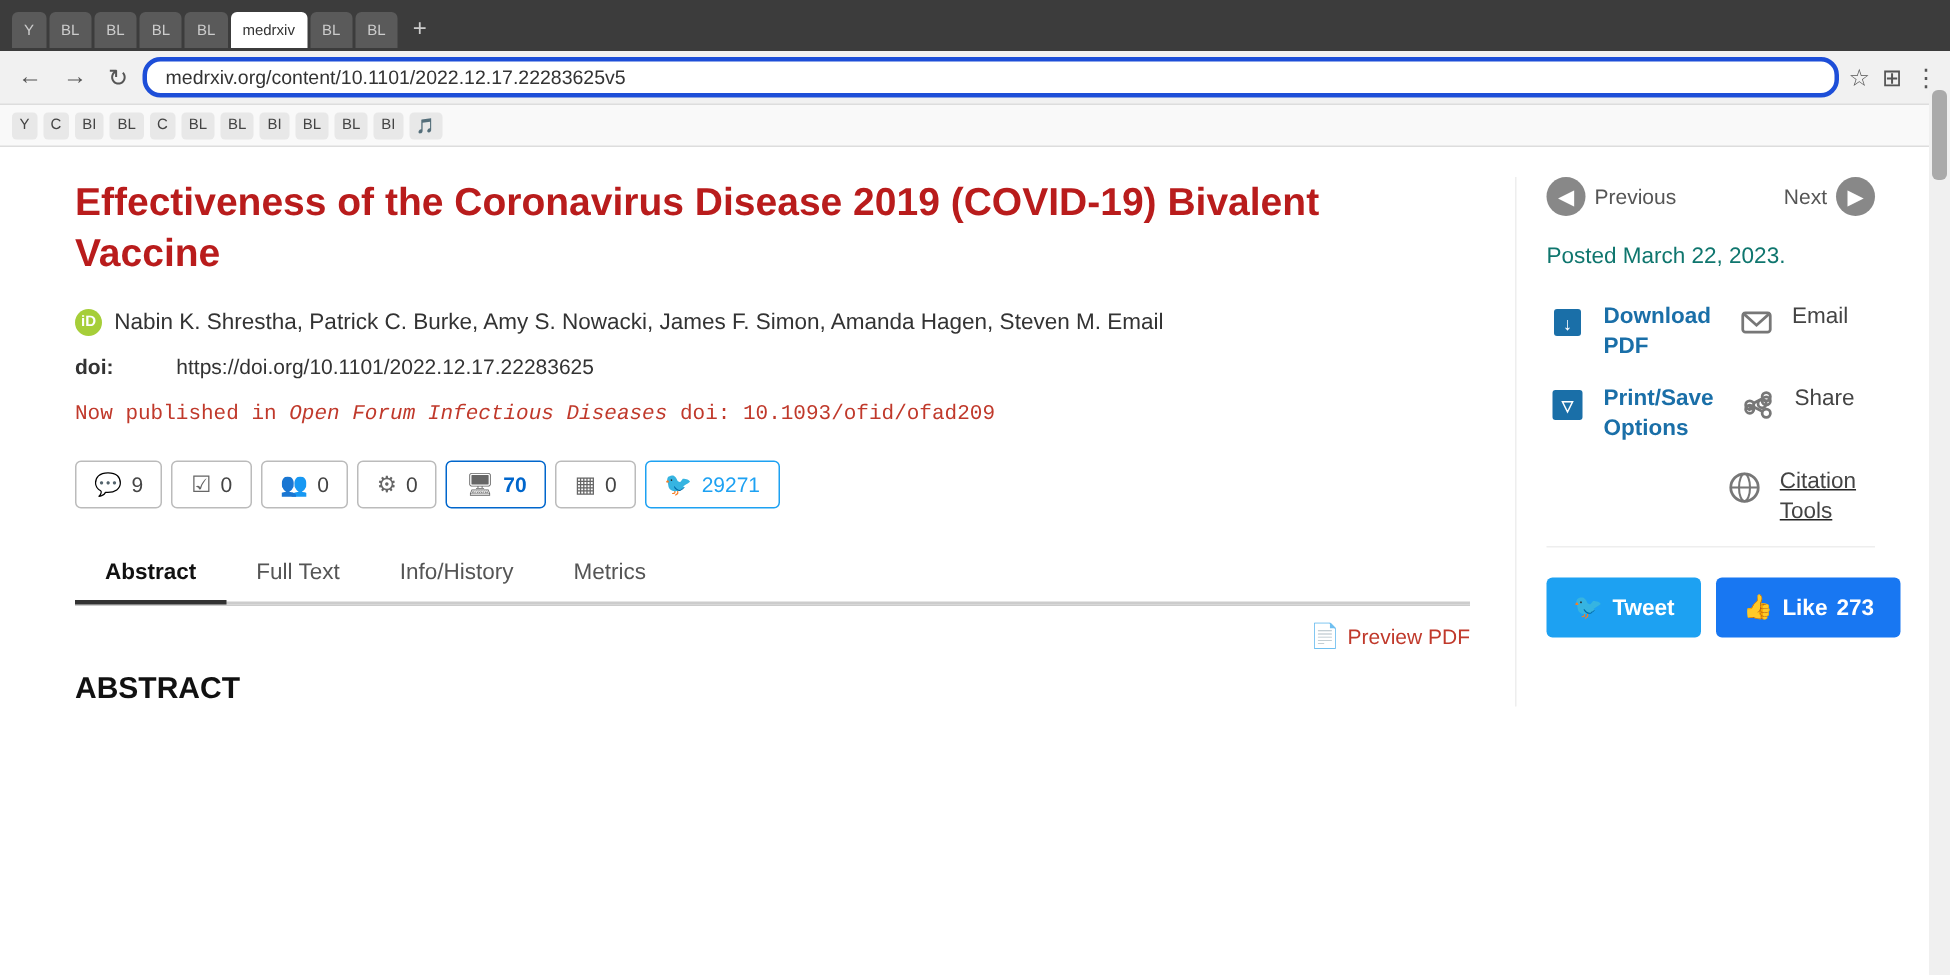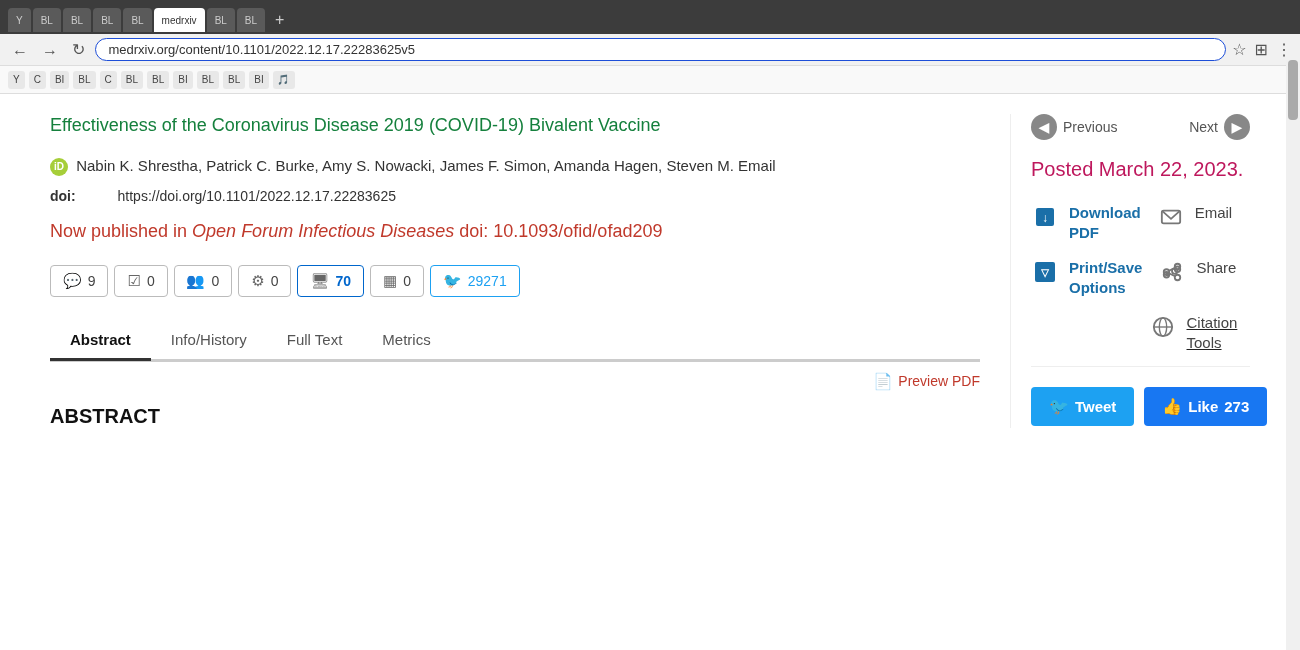--- a/index.html
+++ b/index.html
@@ -52,21 +52,21 @@
       background: none;
       border: none;
       cursor: pointer;
       color: #555;
       font-size: 16px;
       padding: 2px 4px;
     }
     .address-bar {
       flex: 1;
       background: #fff;
-      border: 1px solid #1d4ed8;
+      border: 3px solid #1d4ed8;
       border-radius: 12px;
       padding: 3px 12px;
       font-size: 13px;
       color: #333;
       display: flex;
       align-items: center;
     }
     .toolbar-icons {
       display: flex;
       gap: 8px;
@@ -105,23 +105,23 @@
       gap: 0;
     }
 
     
     .main-content {
       flex: 1;
       padding-right: 30px;
     }
 
     .article-title {
-      font-size: 18px;
-      font-weight: normal;
-      color: #15803d;
+      font-size: 26px;
+      font-weight: bold;
+      color: #b91c1c;
       line-height: 1.3;
       margin-bottom: 18px;
     }
 
     .orcid-icon {
       display: inline-block;
       width: 18px;
       height: 18px;
       background: #a6ce39;
       border-radius: 50%;
@@ -145,23 +145,24 @@
       font-size: 14px;
       color: #333;
       margin-bottom: 14px;
     }
     .doi-line strong {
       font-weight: bold;
     }
 
     .published-notice {
       color: #c0392b;
-      font-size: 18px;
+      font-size: 14px;
       margin-bottom: 20px;
       line-height: 1.5;
+      font-family: Liberation Mono, monospace;
     }
     .published-notice em {
       font-style: italic;
     }
 
     
     .stats-bar {
       display: flex;
       gap: 6px;
       margin-bottom: 24px;
@@ -268,22 +269,22 @@
       border-radius: 50%;
       background: #888;
       color: #fff;
       display: flex;
       align-items: center;
       justify-content: center;
       font-size: 14px;
     }
 
     .posted-date {
-      font-size: 20px;
-      color: #be185d;
+      font-size: 15px;
+      color: #0f766e;
       margin-bottom: 22px;
     }
 
     
     .sidebar-action {
       display: flex;
       align-items: flex-start;
       gap: 10px;
       margin-bottom: 14px;
       cursor: pointer;
@@ -467,22 +468,22 @@
         <span>0</span>
       </div>
       <div class="stat-item twitter-stat">
         <span class="stat-icon">🐦</span>
         <span>29271</span>
       </div>
     </div>
 
     <div class="article-tabs">
       <button class="tab-item active">Abstract</button>
+      <button class="tab-item">Full Text</button>
       <button class="tab-item">Info/History</button>
-      <button class="tab-item">Full Text</button>
       <button class="tab-item">Metrics</button>
     </div>
 
     <div style="border-top:1px solid #ccc; margin-bottom:0;"></div>
 
     <div class="preview-pdf-row">
       <a class="preview-pdf-link">
         <span style="font-size:16px;color:#c0392b;">📄</span>
         <span>Preview PDF</span>
       </a>

